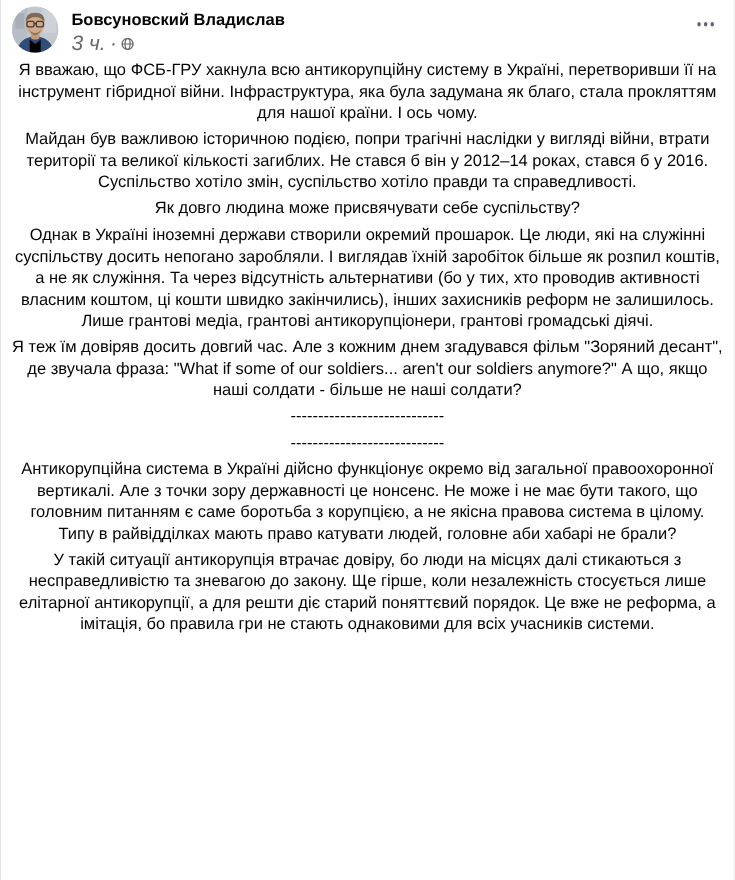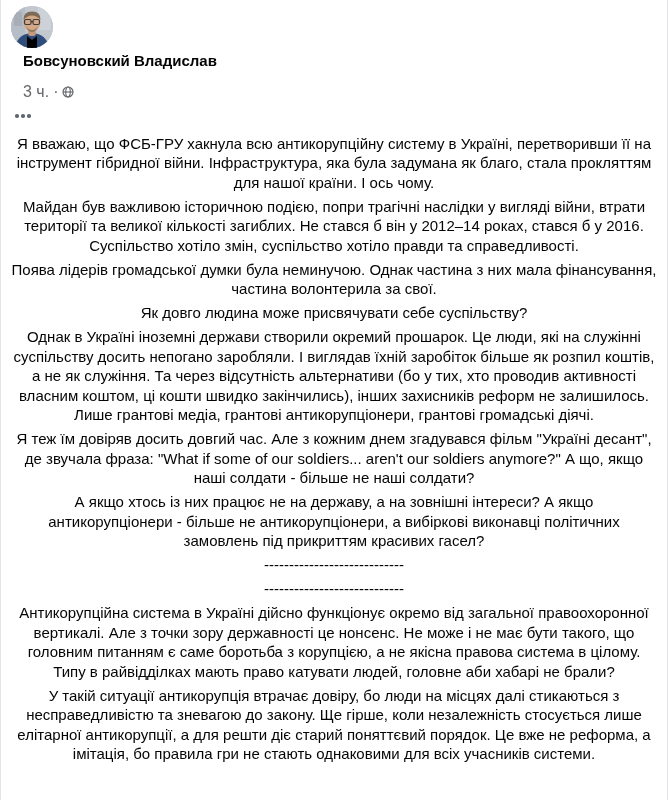--- a/index.html
+++ b/index.html
@@ -22,21 +22,20 @@
     border-left: 1px solid #e2e4e8;
     border-right: 1px solid #e2e4e8;
     background: #ffffff;
     overflow: hidden;
   }
   
   .post-header {
     display: flex;
     align-items: flex-start;
     padding: 6px 14px 0 10px;
-    flex-direction: column;
   }
   .avatar {
     width: 42px;
     height: 42px;
     border-radius: 50%;
     overflow: hidden;
     flex: 0 0 42px;
     cursor: pointer;
     background: #c9ced6;
   }
@@ -49,24 +48,25 @@
   .author-name {
     font-size: 15px;
     font-weight: 700;
     line-height: 19px;
     color: #050505;
     cursor: pointer;
   }
   .sub-line {
     display: flex;
     align-items: center;
-    margin-top: 14px;
-    font-size: 16px;
+    margin-top: 4px;
+    font-size: 19px;
     line-height: 16px;
     color: #65676b;
+    font-style: italic;
   }
   .sub-line .sep { margin: 0 4px; }
   .globe-icon svg { display: block; }
   .menu-button {
     border: none;
     background: transparent;
     padding: 10px 4px;
     margin-top: 4px;
     display: flex;
     gap: 2.5px;
@@ -143,25 +143,23 @@
       <button class="menu-button" aria-label="options">
         <i></i>
         <i></i>
         <i></i>
       </button>
     </header>
 
     <div class="post-content">
       <p>Я вважаю, що ФСБ-ГРУ хакнула всю антикорупційну систему в Україні, перетворивши її на інструмент гібридної війни. Інфраструктура, яка була задумана як благо, стала прокляттям для нашої країни. І ось чому.</p>
       <p>Майдан був важливою історичною подією, попри трагічні наслідки у вигляді війни, втрати території та великої кількості загиблих. Не стався б він у 2012–14 роках, стався б у 2016. Суспільство хотіло змін, суспільство хотіло правди та справедливості.</p>
-      <p>Поява лідерів громадської думки була неминучою. Однак частина з них мала фінансування, частина волонтерила за свої.</p>
       <p>Як довго людина може присвячувати себе суспільству?</p>
       <p>Однак в Україні іноземні держави створили окремий прошарок. Це люди, які на служінні суспільству досить непогано заробляли. І виглядав їхній заробіток більше як розпил коштів, а не як служіння. Та через відсутність альтернативи (бо у тих, хто проводив активності власним коштом, ці кошти швидко закінчились), інших захисників реформ не залишилось. Лише грантові медіа, грантові антикорупціонери, грантові громадські діячі.</p>
-      <p>Я теж їм довіряв досить довгий час. Але з кожним днем згадувався фільм "Україні десант", де звучала фраза: "What if some of our soldiers... aren't our soldiers anymore?" А що, якщо наші солдати - більше не наші солдати?</p>
-      <p>А якщо хтось із них працює не на державу, а на зовнішні інтереси? А якщо антикорупціонери - більше не антикорупціонери, а вибіркові виконавці політичних замовлень під прикриттям красивих гасел?</p>
+      <p>Я теж їм довіряв досить довгий час. Але з кожним днем згадувався фільм "Зоряний десант", де звучала фраза: "What if some of our soldiers... aren't our soldiers anymore?" А що, якщо наші солдати - більше не наші солдати?</p>
       <p>----------------------------</p>
       <p>----------------------------</p>
       <p>Антикорупційна система в Україні дійсно функціонує окремо від загальної правоохоронної вертикалі. Але з точки зору державності це нонсенс. Не може і не має бути такого, що головним питанням є саме боротьба з корупцією, а не якісна правова система в цілому. Типу в райвідділках мають право катувати людей, головне аби хабарі не брали?</p>
       <p>У такій ситуації антикорупція втрачає довіру, бо люди на місцях далі стикаються з несправедливістю та зневагою до закону. Ще гірше, коли незалежність стосується лише елітарної антикорупції, а для решти діє старий поняттєвий порядок. Це вже не реформа, а імітація, бо правила гри не стають однаковими для всіх учасників системи.</p>
     </div>
 
   </article>
 </div>
 
 </body></html>

